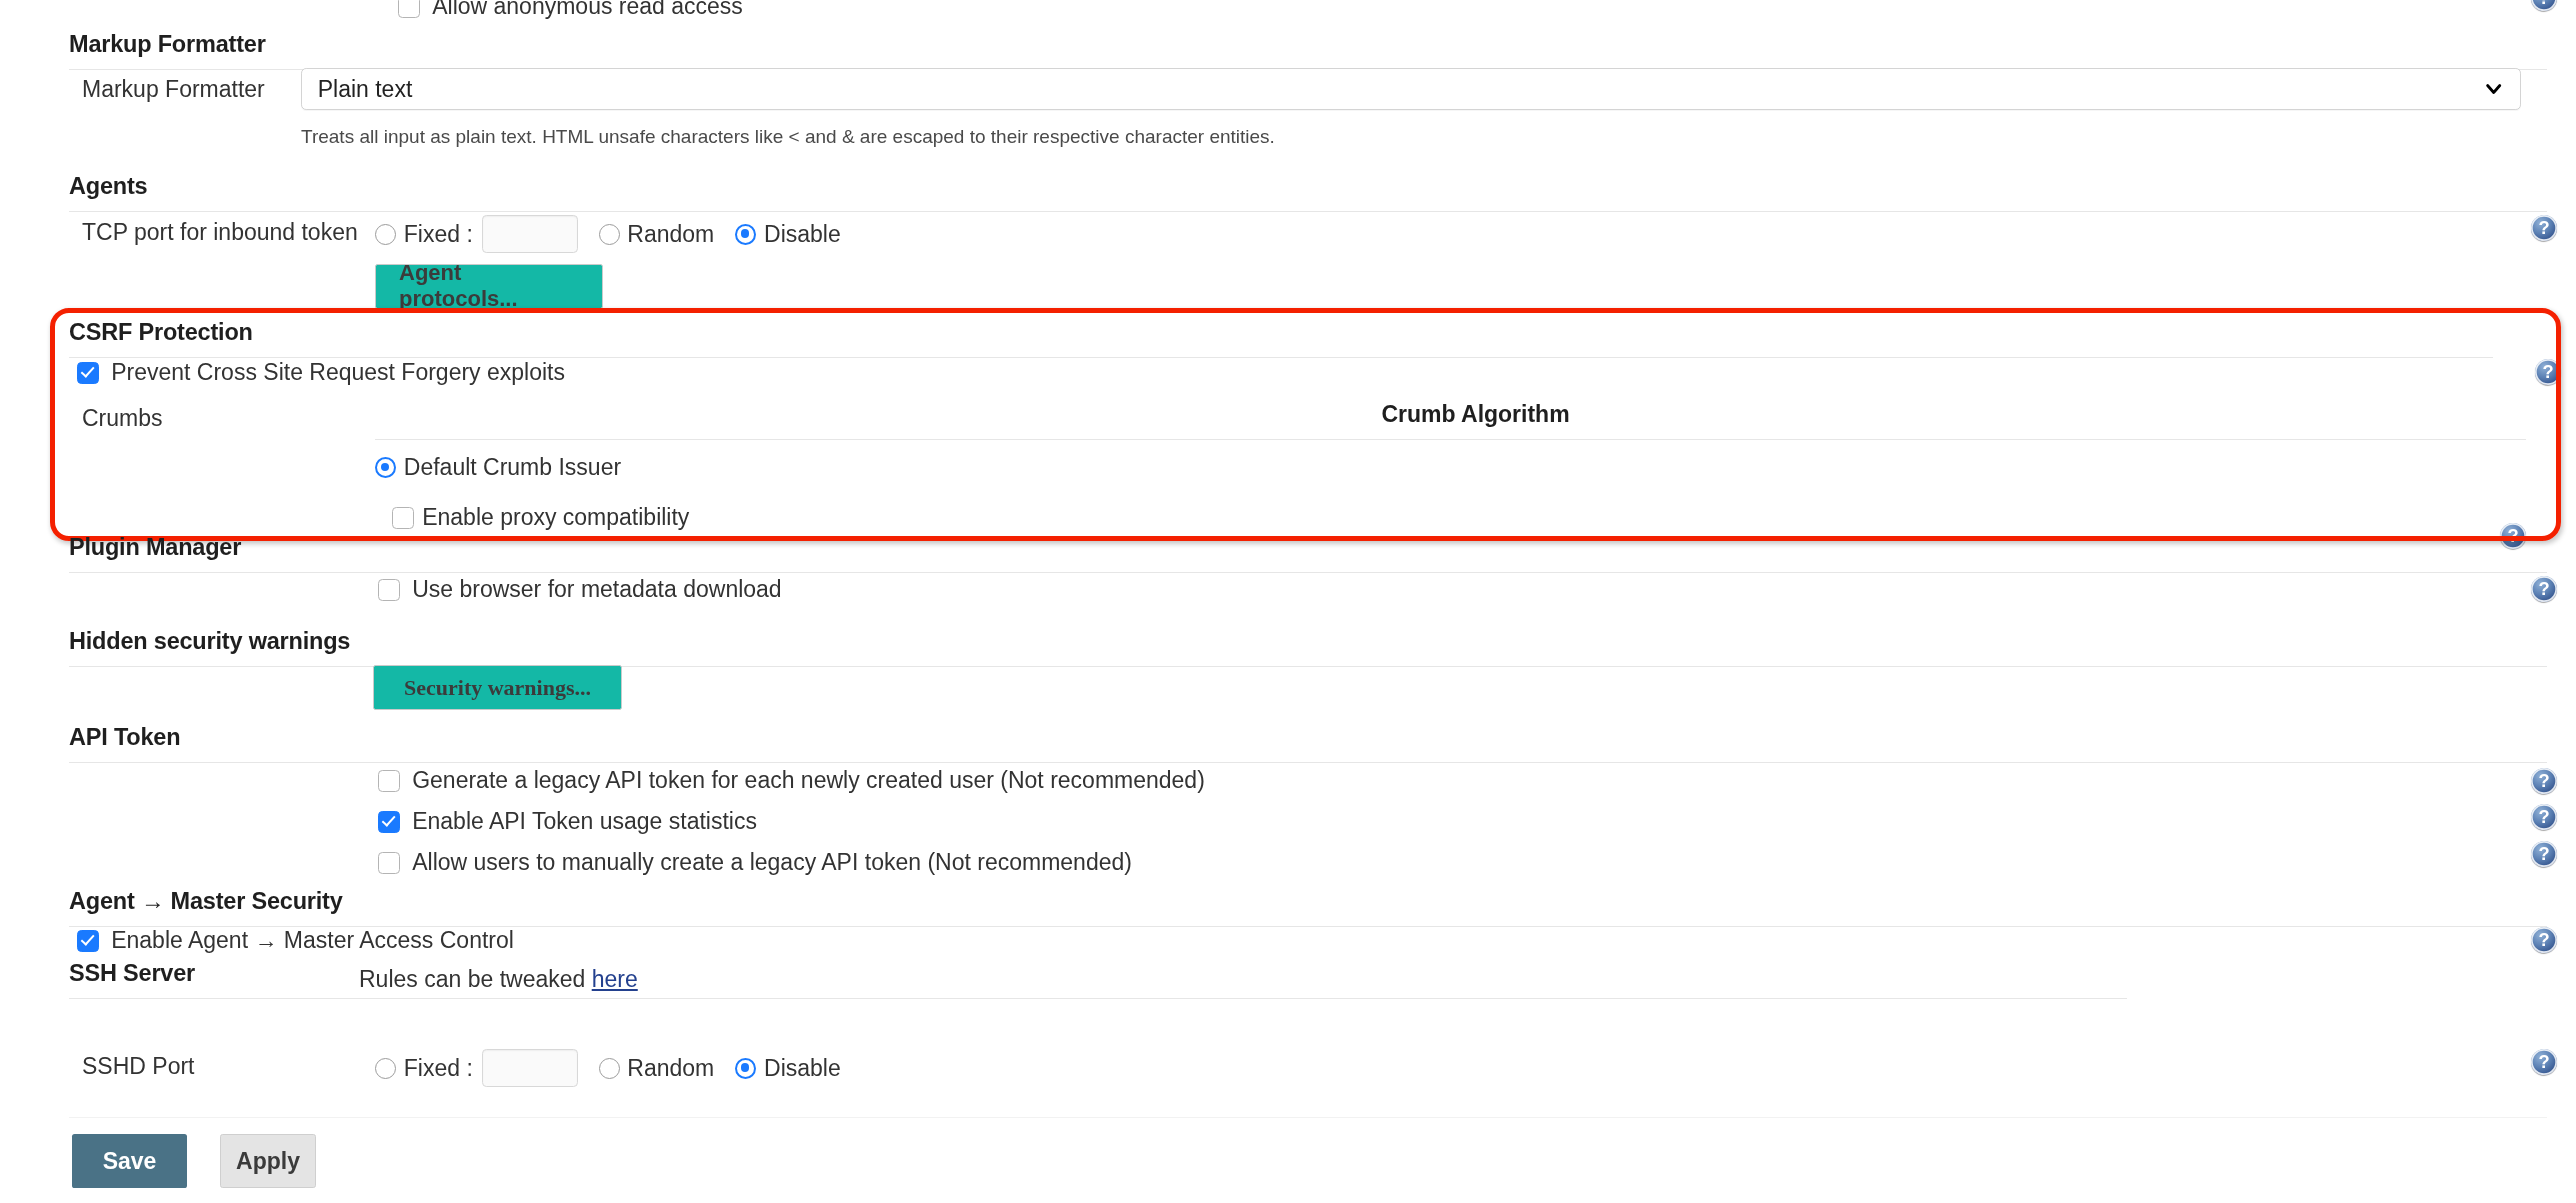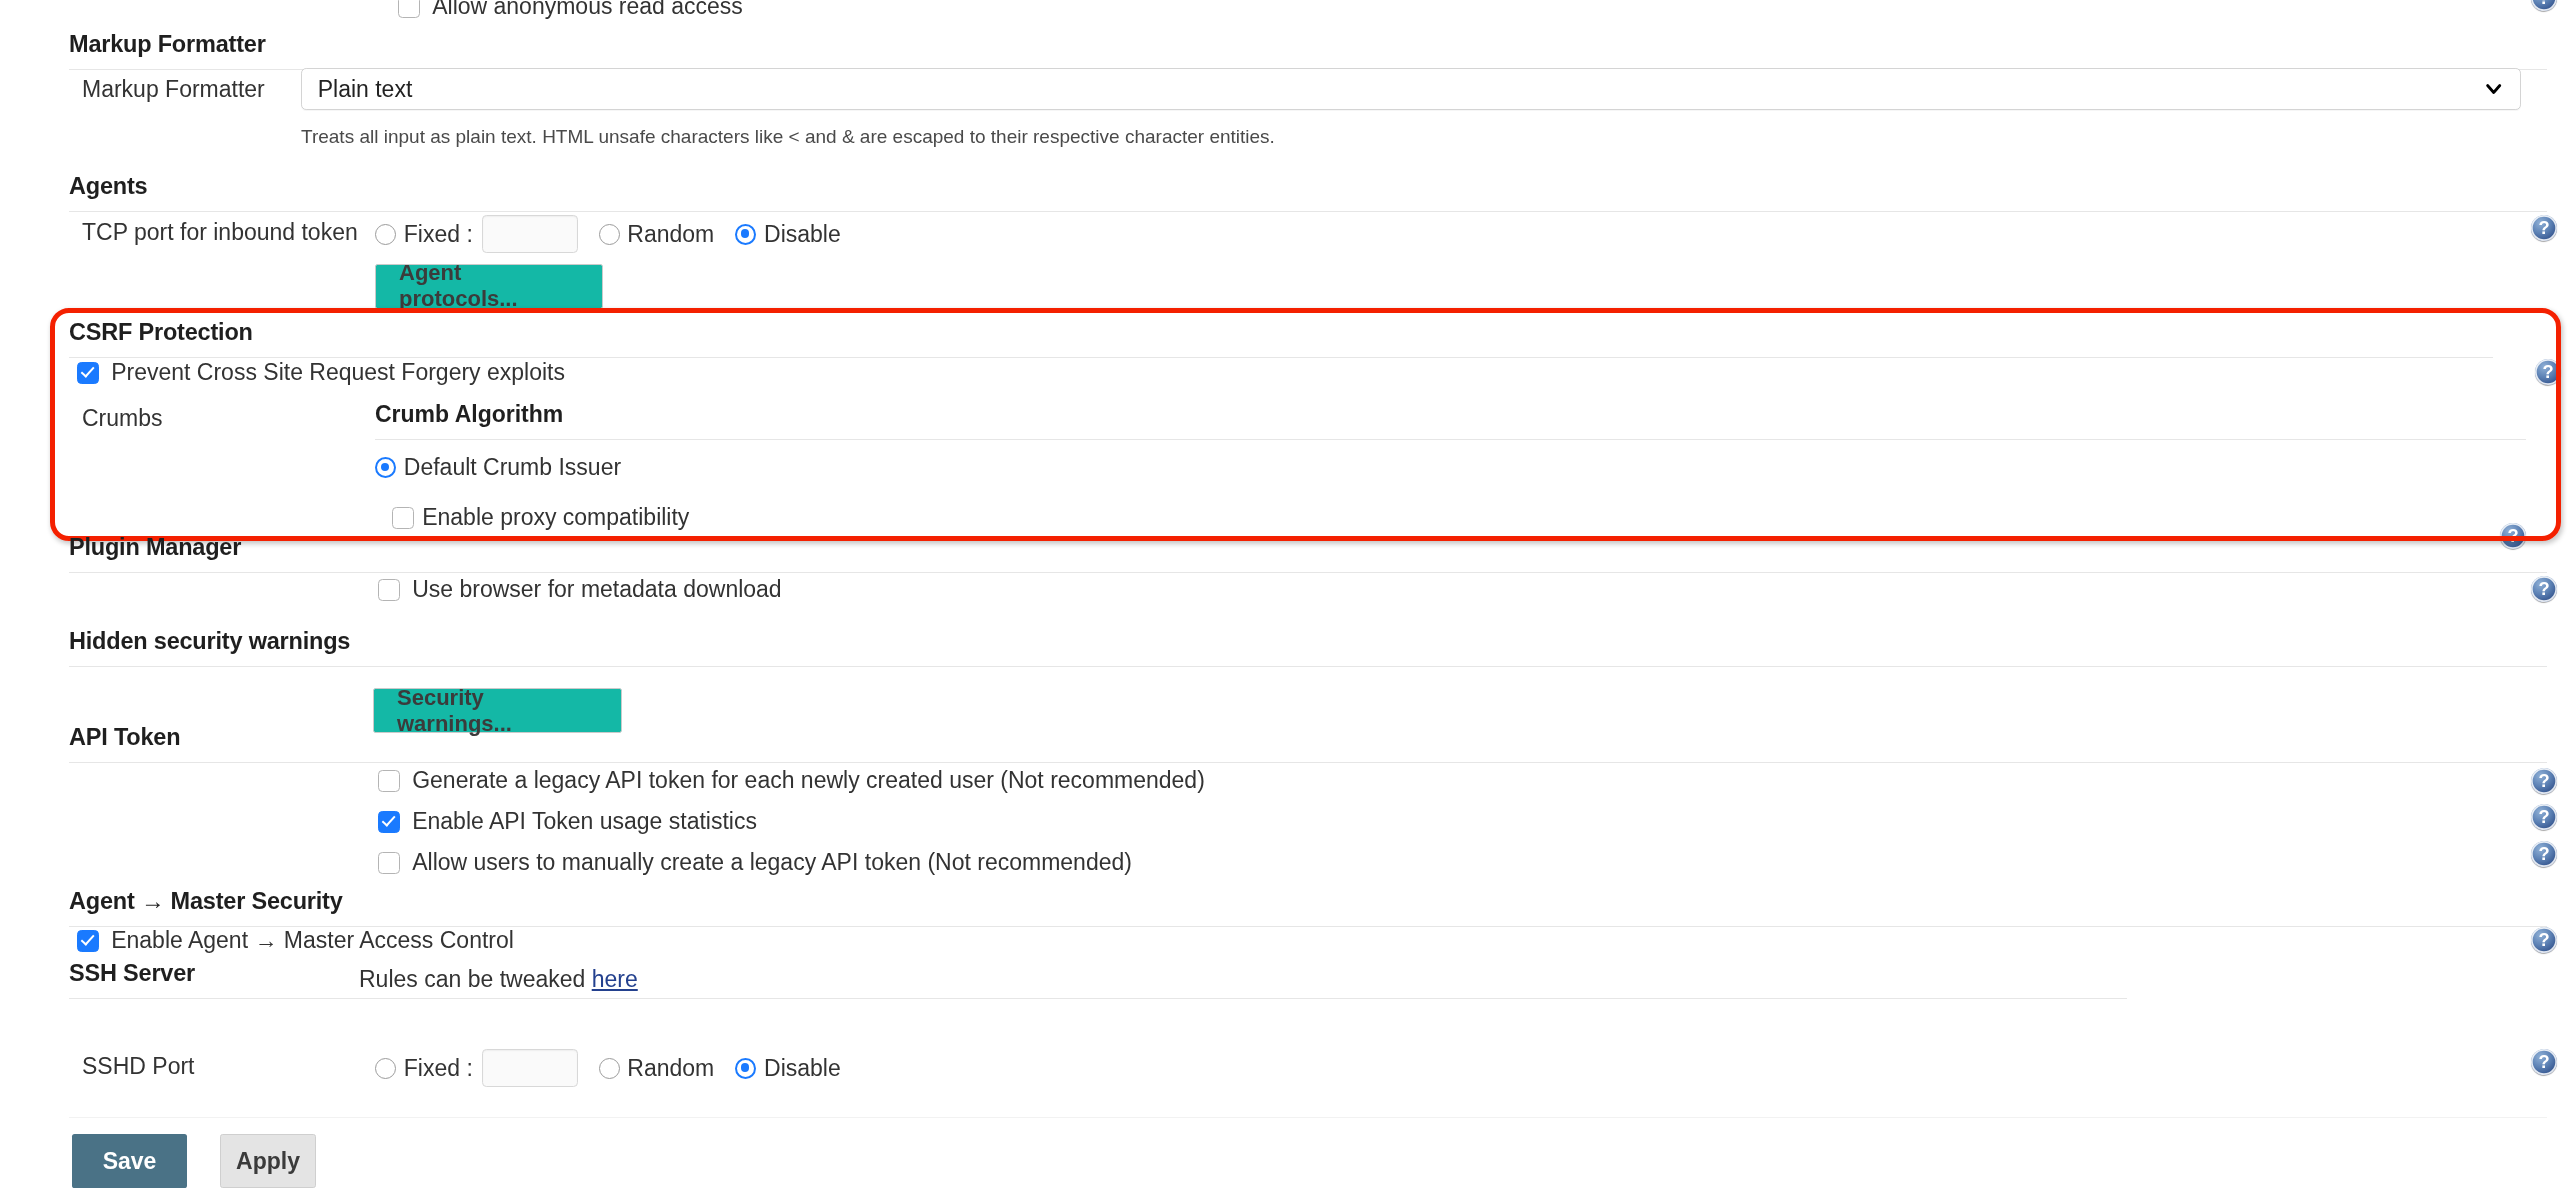--- a/index.html
+++ b/index.html
@@ -226,20 +226,21 @@
     border-radius: 19px;
     pointer-events: none;
     box-shadow: 1.7px 2.6px 5.2px rgba(0,0,0,0.22);
   }
 
   
   .sub-title {
     font-size: 23px;
     font-weight: bold;
     color: #1f1f1f;
+    text-align: center;
   }
   .sub-hr {
     height: 1.7px;
     background: #e6e6e6;
   }
 </style>
 </head>
 <body>
 
 <div class="page">
@@ -356,21 +357,21 @@
       </div>
       <div class="help" style="right:19px; top:0px;">?</div>
     </div>
   </div>
 
   <div style="position:absolute; left:0; top:628px; width:2576px;">
     <div class="section-title">Hidden security warnings</div>
     <div class="hr" style="margin-top:10.5px;"></div>
   </div>
 
-  <div class="row" style="position:absolute; left:0; top:688px; width:2300px;">
+  <div class="row" style="position:absolute; left:0; top:665px; width:2300px;font-family:Liberation Serif, serif;">
     <div class="row-label" style="width:301px; min-width:301px;"></div>
     <div class="row-body">
       <div style="padding-left:72px;">
         <span class="btn-grey" style="width:249px;">Security warnings...</span>
       </div>
     </div>
   </div>
 
   <div style="position:absolute; left:0; top:724px; width:2576px;">
     <div class="section-title">API Token</div>

